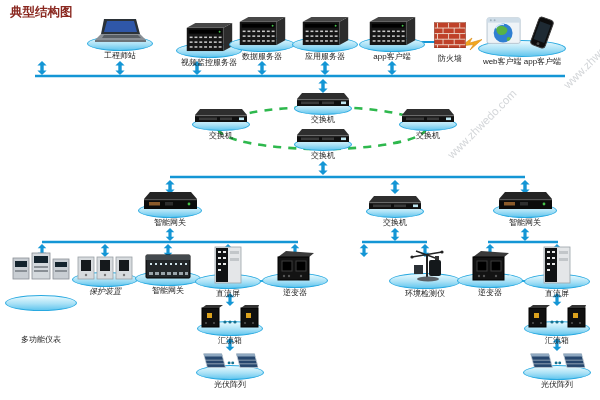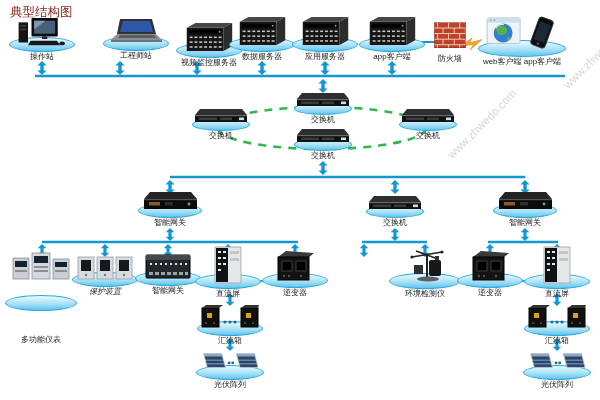--- a/index.html
+++ b/index.html
@@ -1,18 +1,18 @@
 <!DOCTYPE html>
 <html><head>
 <meta charset="utf-8">
 <style>
   html,body{margin:0;padding:0;}
   #canvas{position:relative;width:600px;height:400px;background:#ffffff;overflow:hidden;
           font-family:"Liberation Sans","DejaVu Sans",sans-serif;}
-  #title{position:absolute;left:10px;top:4px;font-size:12.5px;font-weight:normal;color:#8a2820;z-index:3;}
+  #title{position:absolute;left:10px;top:4px;font-size:12.5px;font-weight:bold;color:#8a2820;z-index:3;}
   .wm{position:absolute;color:#a8adb3;opacity:.5;font-size:11.5px;transform:rotate(-45deg);z-index:0;white-space:nowrap;}
   #overlay{position:absolute;left:0;top:0;z-index:1;}
   .node{position:absolute;display:flex;flex-direction:column;align-items:center;z-index:2;transform:translateX(-50%);}
   .dev{position:relative;z-index:2;display:block;}
   .plat{position:relative;z-index:1;border-radius:50%;
         background:linear-gradient(180deg,#eafafe 0%,#a9e1f6 55%,#63c6ee 100%);
         border:1.6px solid #29a9e0;margin-top:-9px;box-sizing:border-box;}
   .lbl{position:relative;z-index:2;font-size:8px;line-height:9px;color:#222;white-space:nowrap;margin-top:0px;}
   .p-std{width:66px;height:15px;}
   .p-sw{width:58px;height:13px;margin-top:-5px;}
@@ -276,28 +276,21 @@
       <use href="#i-darrow" x="420" y="244" width="10" height="13"></use>
       <use href="#i-darrow" x="485" y="244" width="10" height="13"></use>
       <use href="#i-darrow" x="552" y="244" width="10" height="13"></use>
       <use href="#i-darrow" x="225" y="293" width="10" height="13"></use>
       <use href="#i-darrow" x="552" y="293" width="10" height="13"></use>
       <use href="#i-darrow" x="225" y="338" width="10" height="13"></use>
       <use href="#i-darrow" x="552" y="338" width="10" height="13"></use>
     </g>
   </svg>
 
-  <div class="node" style="left:42px;top:18px;">
-    <svg class="dev" width="54" height="28" viewBox="0 0 54 32">
-        <use href="#i-desktop"></use>
-      </svg>
-    <div class="plat p-std"></div>
-    <div class="lbl">操作站</div>
-  </div>
-  <div class="node" style="left:136px;top:19px;">
+  <div class="node" style="left:120px;top:19px;">
     <svg class="dev" width="52" height="26" viewBox="0 0 52 26">
         <use href="#i-laptop"></use>
       </svg>
     <div class="plat p-std"></div>
     <div class="lbl">工程师站</div>
   </div>
   <div class="node" style="left:197px;top:23px;margin-left:12px;">
     <svg class="dev" width="50" height="29" viewBox="0 0 50 30">
         <use href="#i-server"></use>
       </svg>

